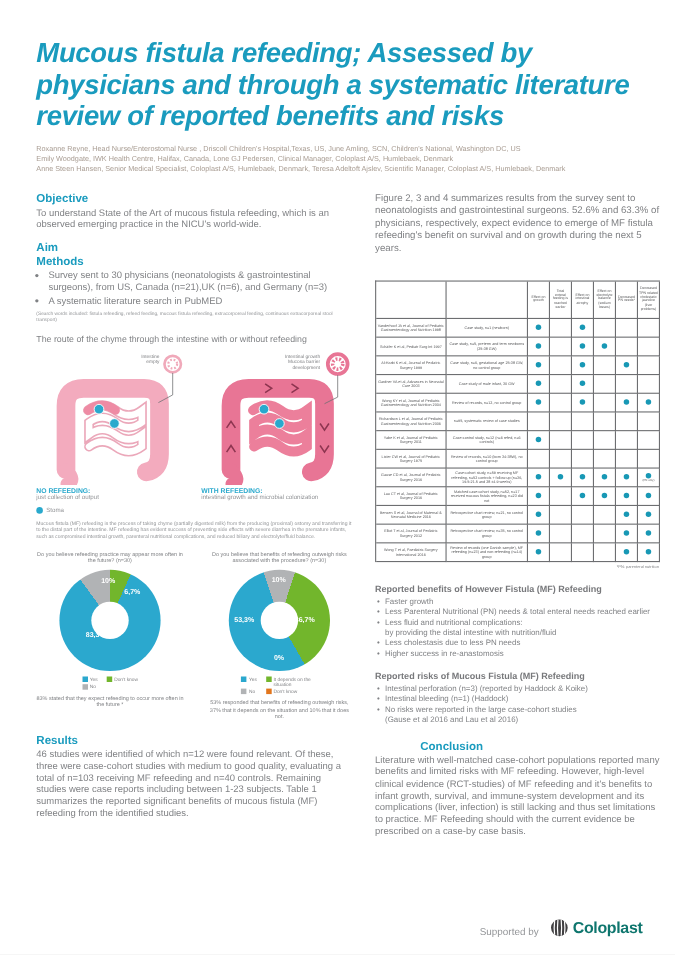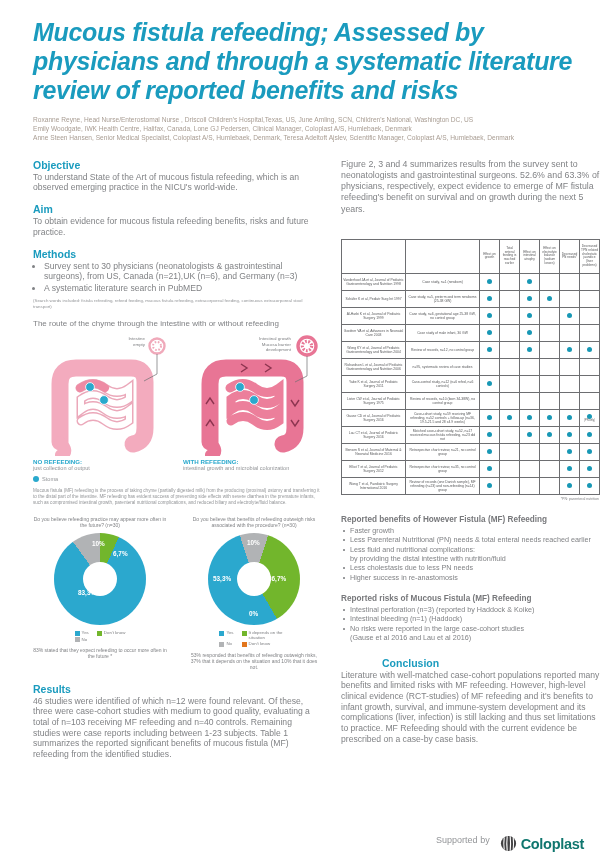--- a/index.html
+++ b/index.html
@@ -1,18 +1,18 @@
 <!DOCTYPE html>
 <html><head>
 <meta charset="utf-8">
 <style>
   html,body{margin:0;padding:0;background:#e8e8e8;}
   .page{position:relative;width:614px;height:868px;background:#ffffff;margin:0 auto;
         font-family:"Liberation Sans",sans-serif;color:#808285;overflow:hidden;
-        box-sizing:border-box;padding:14px 30px 0 33px;}
+        box-sizing:border-box;padding:30px 30px 0 33px;}
   
   h1.title{margin:4px 0 10px 0;font-size:25px;line-height:1.16;font-style:italic;
            font-weight:700;color:#1a9bbe;letter-spacing:-0.3px;max-width:540px;}
   .authors{font-size:6.6px;line-height:1.4;color:#a89c92;margin-bottom:16px;max-width:560px;}
   
   .cols{display:flex;gap:20px;}
   .colL{width:288px;flex:none;}
   .colR{width:263px;flex:none;}
   h2.sec{color:#1a9bbe;font-size:10.5px;font-weight:700;margin:0 0 1px 0;}
   p.body{font-size:8.6px;line-height:1.25;margin:0 0 10px 0;color:#808285;}
@@ -57,21 +57,21 @@
   .dotc{min-height:17px;}
   .dot{width:5px;height:5px;border-radius:50%;background:#1898b5;display:block;}
   .dnote{font-size:2.6px;color:#58595b;margin-top:0.5px;}
   .tbl-foot{font-size:3.6px;color:#808285;text-align:right;width:258px;margin:2px 0 14px 0;}
   h3.gr{font-size:8.2px;font-weight:700;color:#77787b;margin:0 0 2px 0;}
   .b-list{margin:0 0 12px 0;}
   .b-row{display:flex;gap:3px;font-size:7.2px;line-height:1.3;color:#808285;}
   .b-dot{width:6px;flex:none;text-align:center;color:#808285;}
   .b-tx{flex:1;}
   
-  .footer{position:absolute;right:30px;bottom:16px;display:flex;align-items:flex-start;gap:10px;}
+  .footer{position:absolute;right:30px;bottom:16px;display:flex;align-items:flex-end;gap:10px;}
   .supp{font-size:9px;color:#939598;}
   .brand{display:flex;align-items:center;gap:4px;}
   .brand-name{font-size:14.5px;font-weight:700;color:#0f766e;letter-spacing:-0.3px;}
   
   .leader{stroke:#6d6e71;stroke-width:0.7;fill:none;}
 </style>
 </head>
 <body>
 
 <div class="page">
@@ -85,21 +85,20 @@
   </div>
 
   <div class="cols">
 
     <div class="colL">
 
       <h2 class="sec">Objective</h2>
       <p class="body">To understand State of the Art of mucous fistula refeeding, which is an observed emerging practice in the NICU's world-wide.</p>
 
       <h2 class="sec">Aim</h2>
-      <p class="body">To obtain evidence for mucous fistula refeeding benefits, risks and future practice.</p>
 
       <h2 class="sec">Methods</h2>
       <ul class="m-list">
           <li>Survey sent to 30 physicians (neonatologists &amp; gastrointestinal surgeons), from US, Canada (n=21),UK (n=6), and Germany (n=3)</li>
           <li>A systematic literature search in PubMED</li>
         </ul>
       <p class="tiny">(Search words included: fistula refeeding, refeed feeding, mucous fistula refeeding, extracorporeal feeding, continuous extracorporeal stool transport)</p>
 
       <p class="route">The route of the chyme through the intestine with or without refeeding</p>
 

